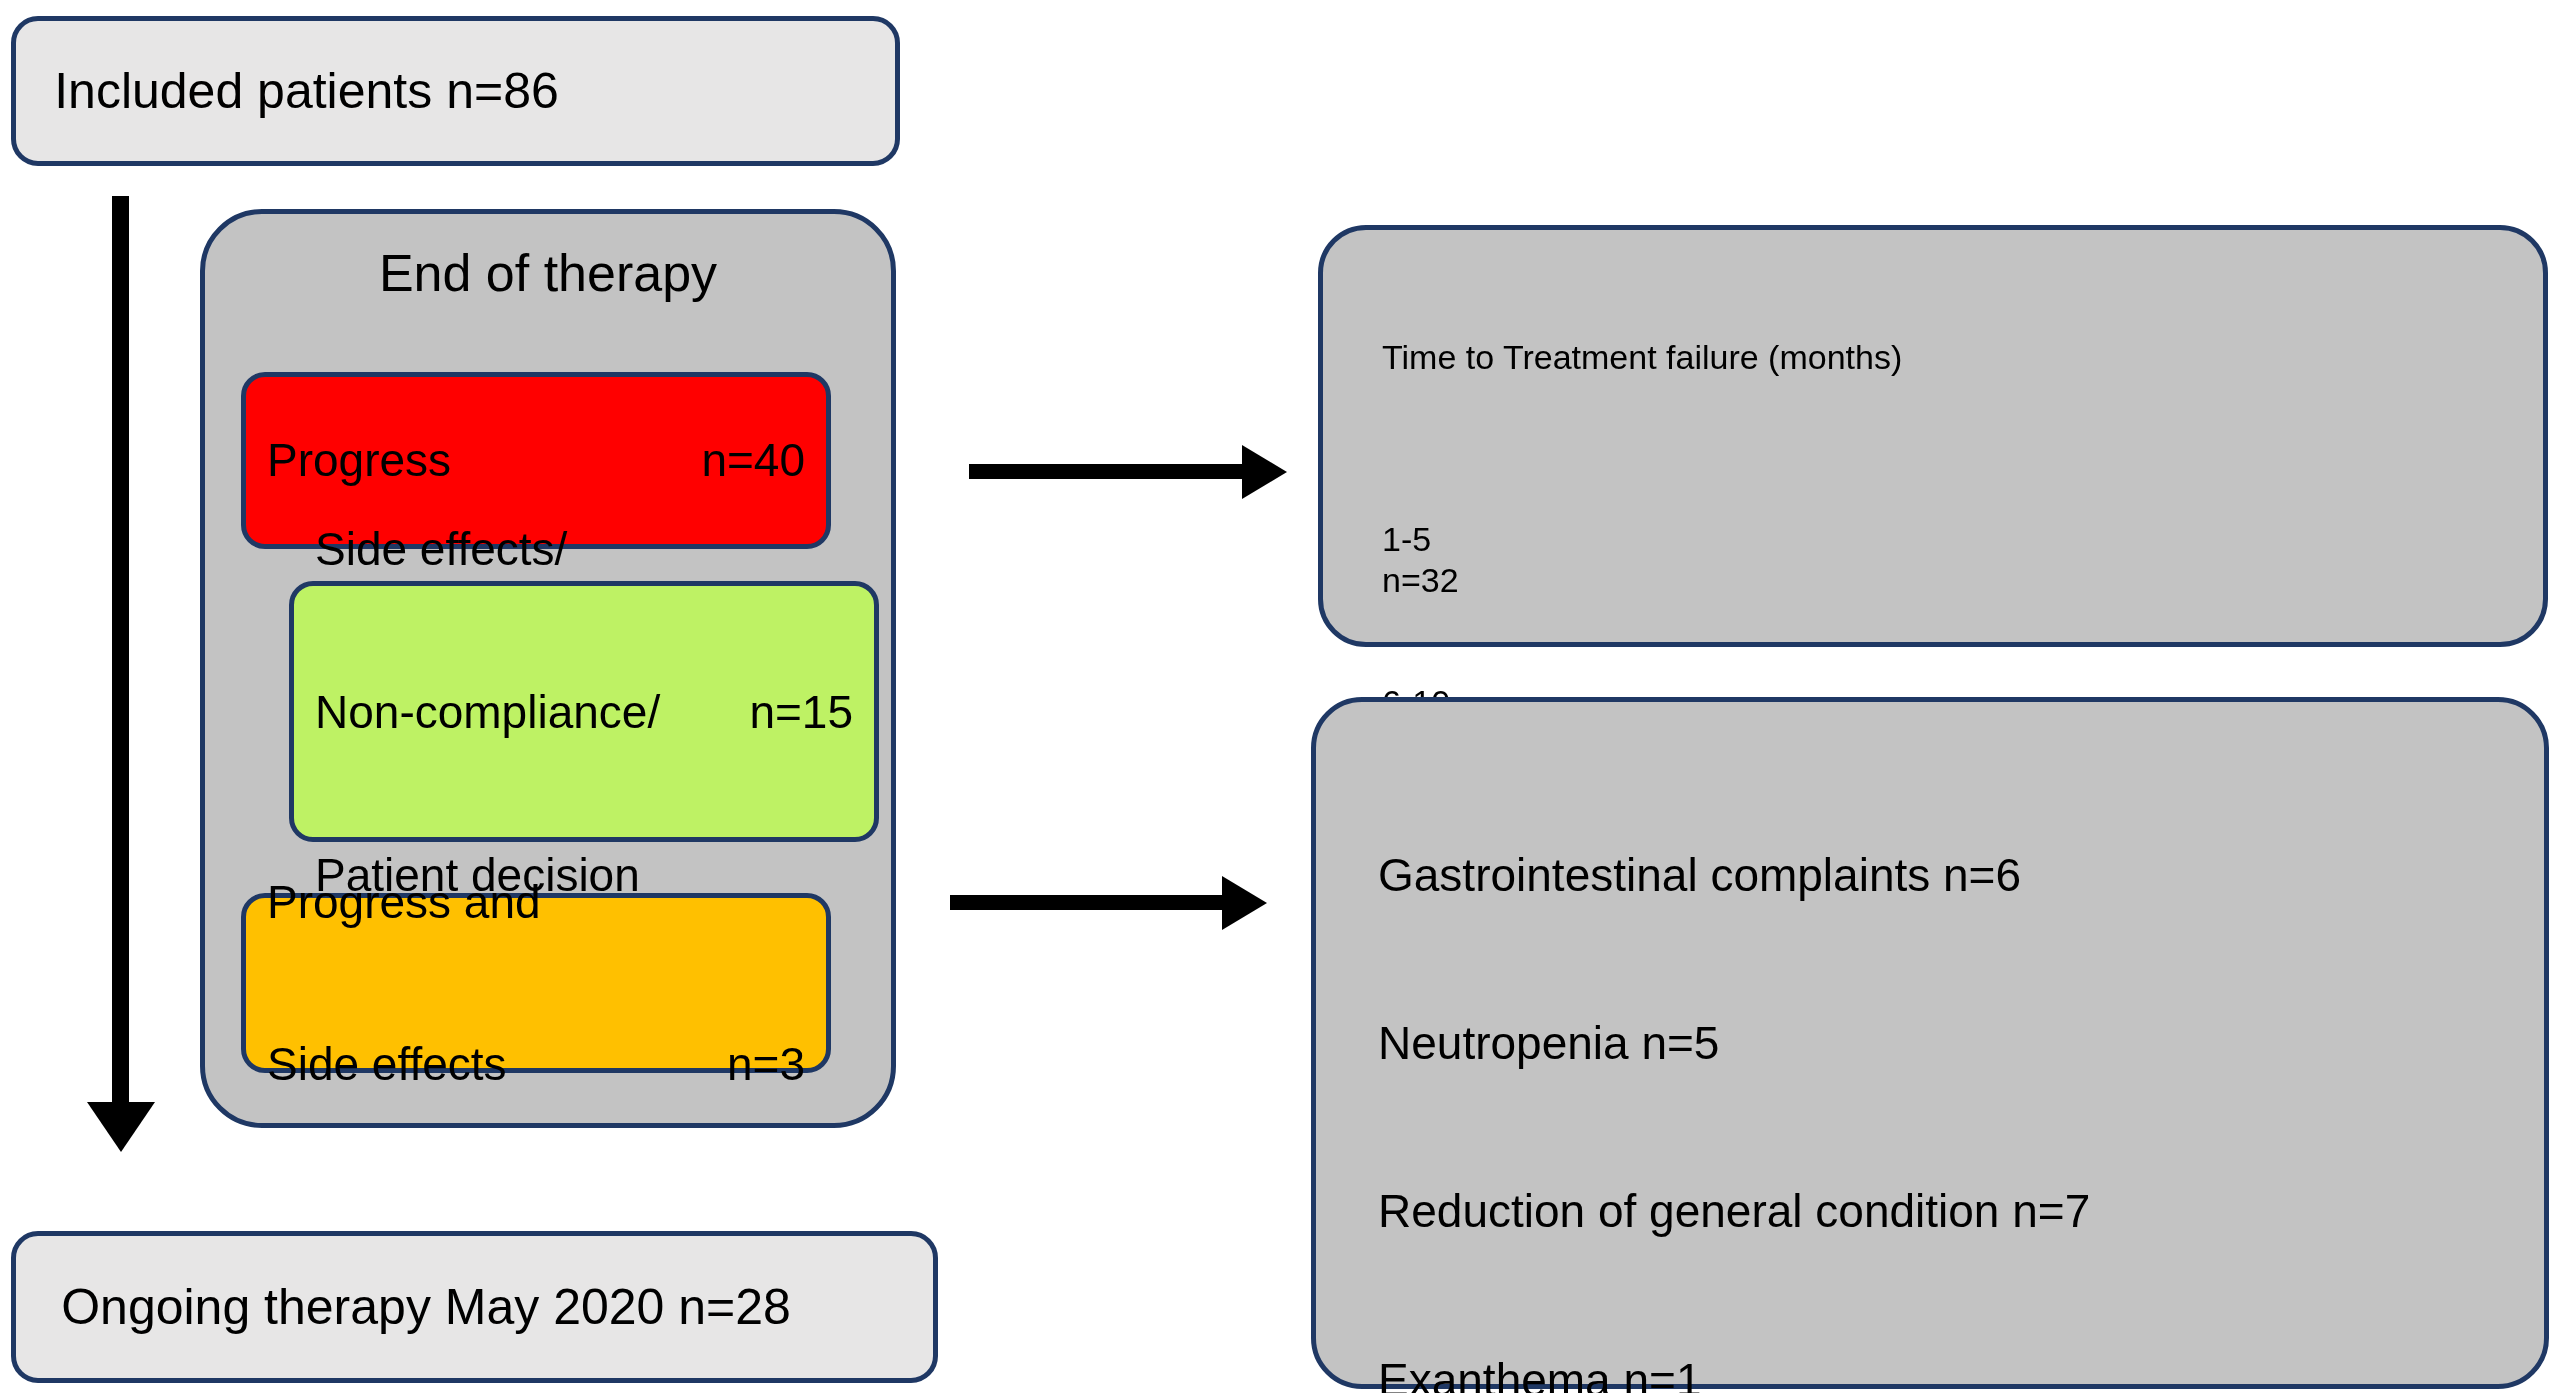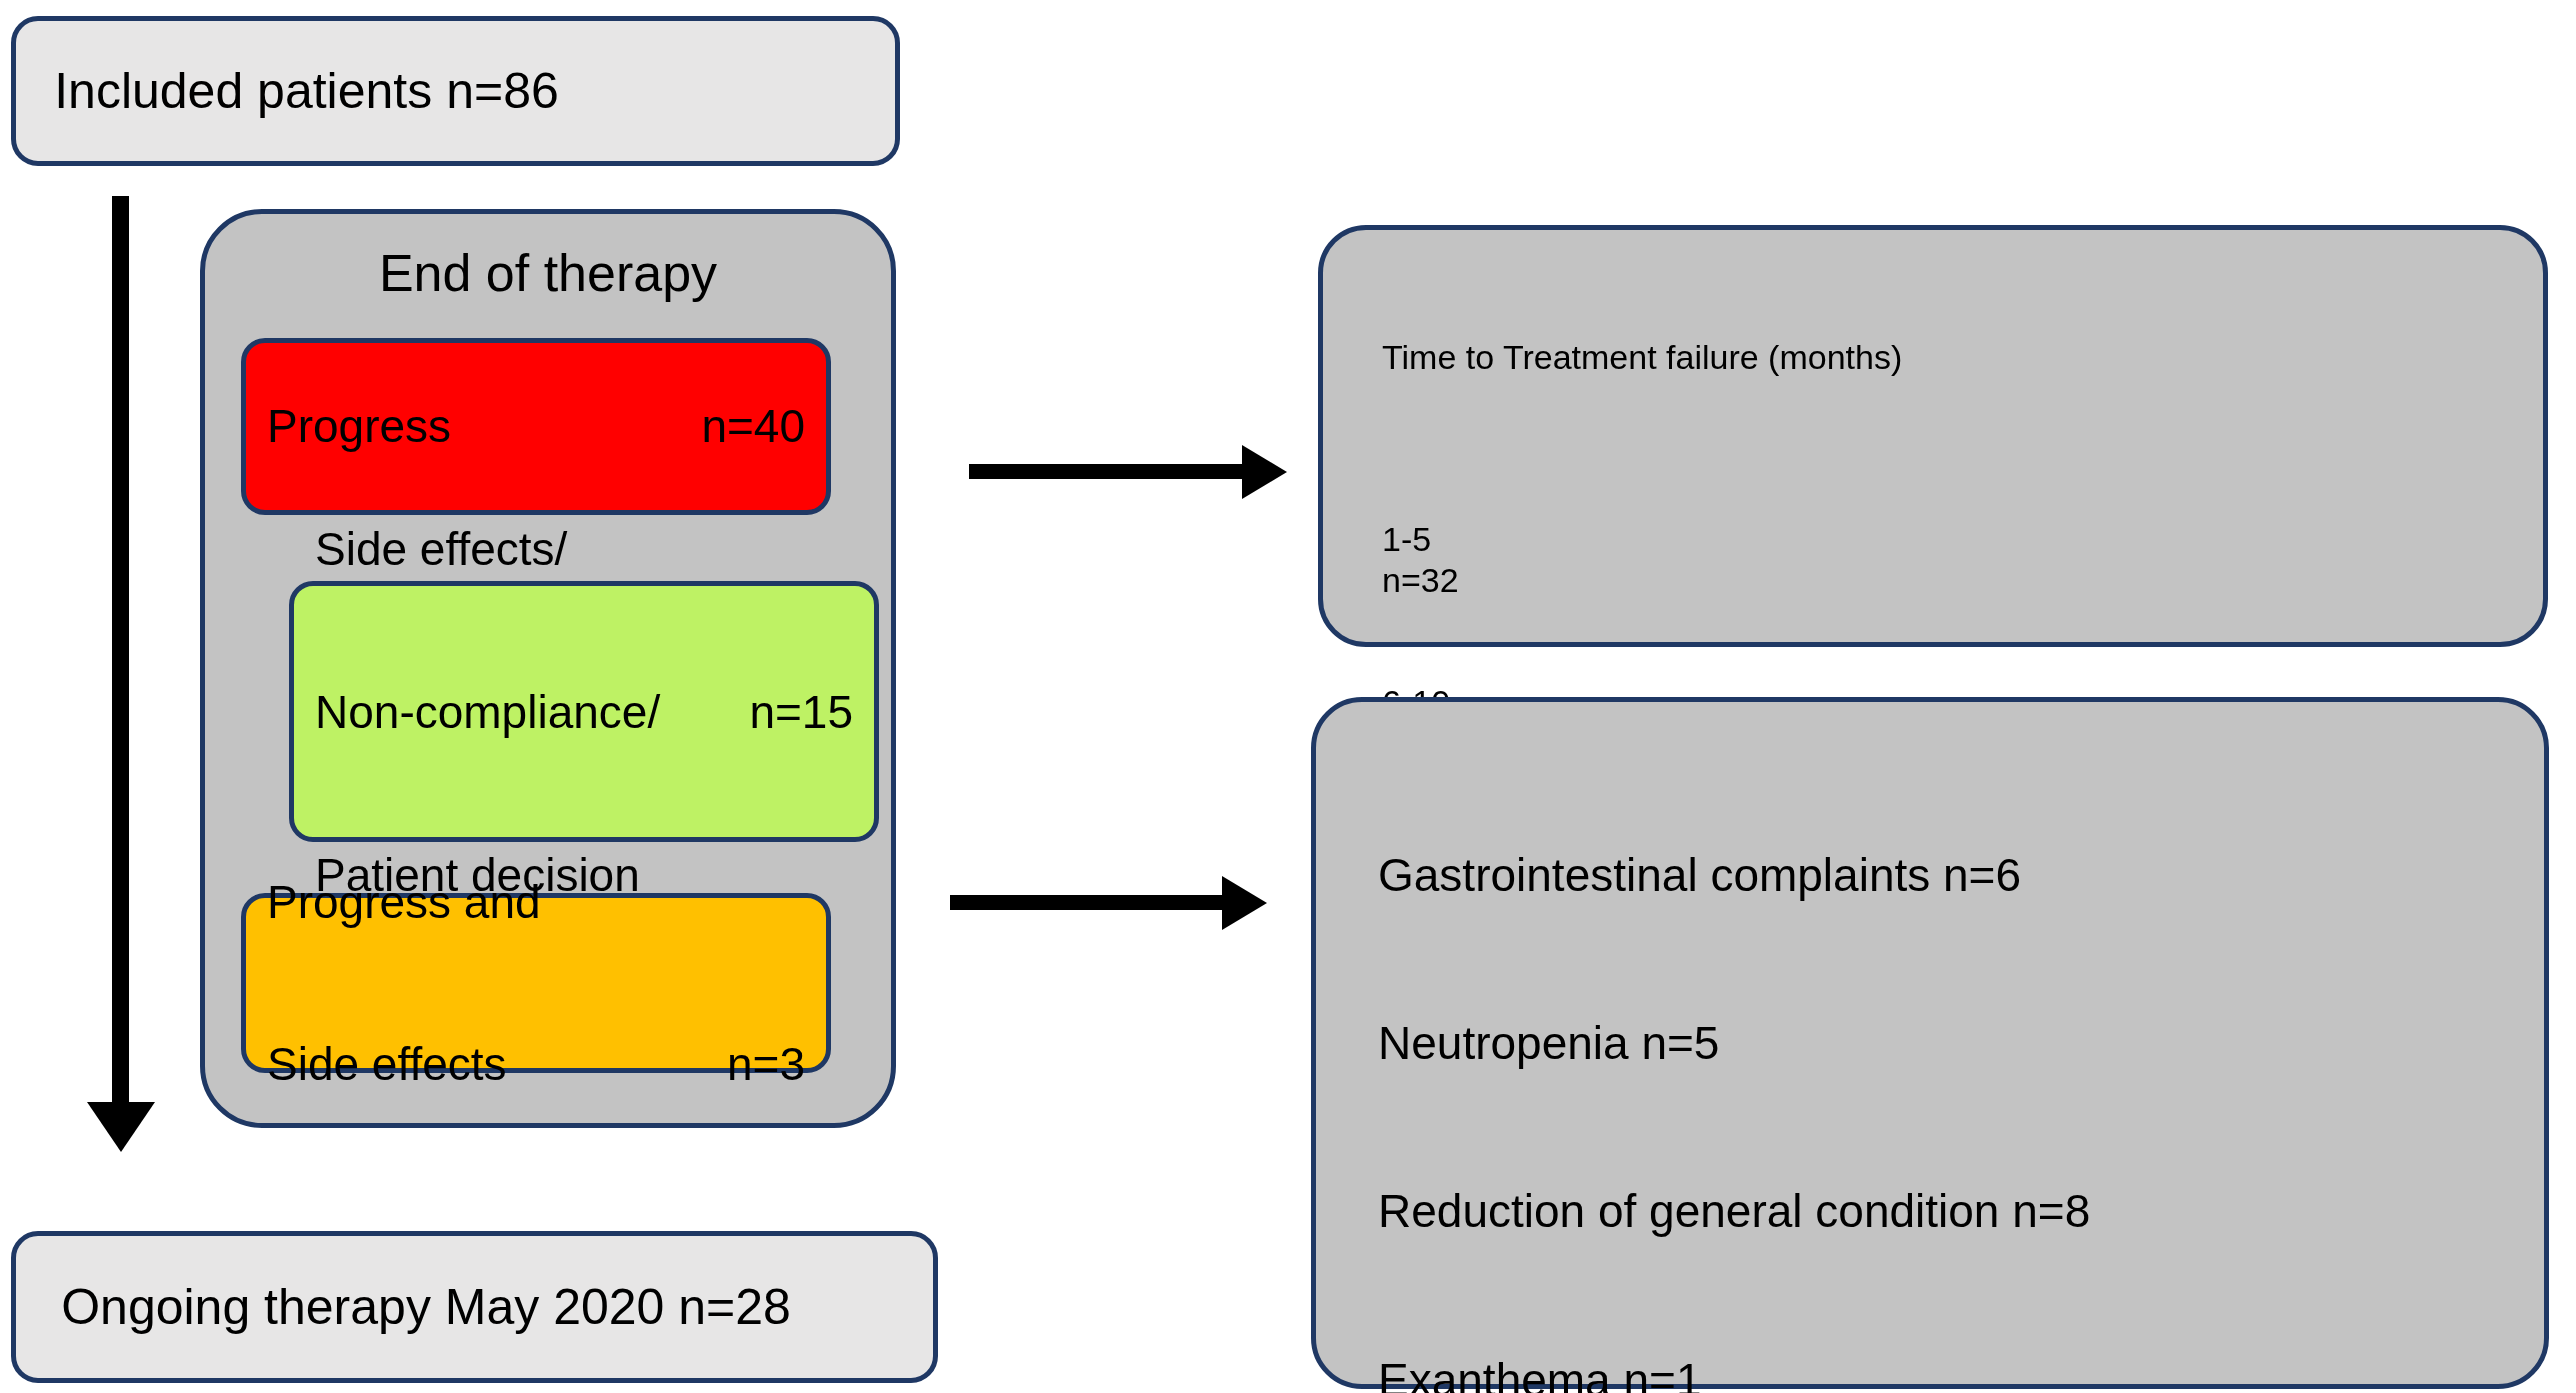--- a/index.html
+++ b/index.html
@@ -51,21 +51,21 @@
   #end-of-therapy-title {
     position: absolute;
     left: 0; top: 29px;
     width: 100%;
     text-align: center;
     font-size: 52px;
     color: #000;
   }
 
   #progress-box {
-    left: 241px; top: 338px;
+    left: 241px; top: 372px;
     width: 590px; height: 177px;
     border-radius: 24px;
     font-size: 46px;
   }
   #side-effects-box {
     left: 241px; top: 581px;
     width: 590px; height: 261px;
     border-radius: 24px;
     font-size: 46px;
   }
@@ -238,21 +238,21 @@
     </div>
     <div class="ttf-row">
       <span class="range">16-20</span>
       <span class="count">n=4</span>
     </div>
   </div>
 
   <div id="reasons-box" class="box midgray">
     <div class="reason-line">Gastrointestinal complaints n=6</div>
     <div class="reason-line">Neutropenia n=5</div>
-    <div class="reason-line">Reduction of general condition n=8</div>
+    <div class="reason-line">Reduction of general condition n=7</div>
     <div class="reason-line">Exanthema n=1</div>
     
     
     
     
   </div>
 
 </div>
 
 

